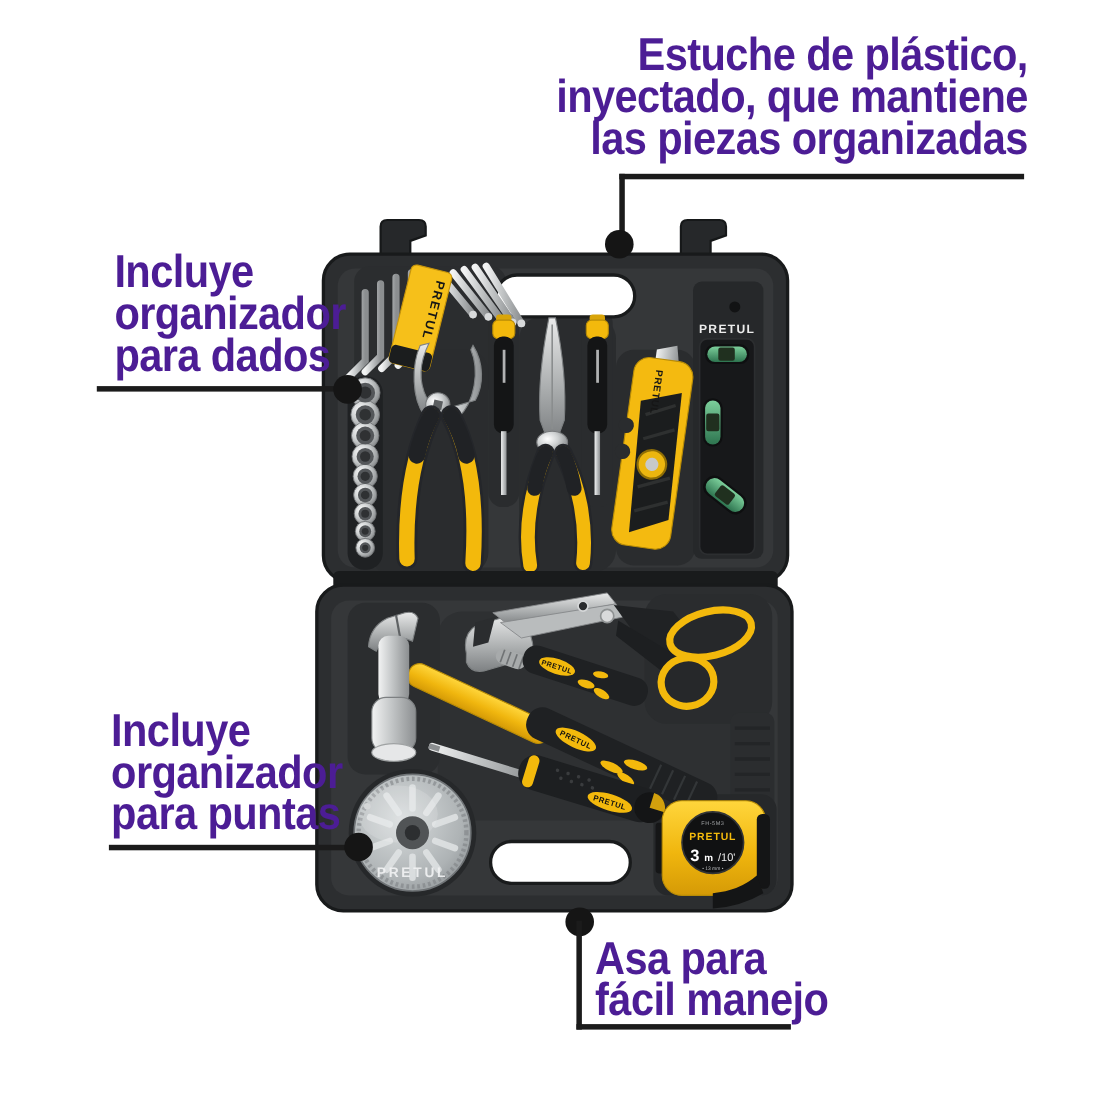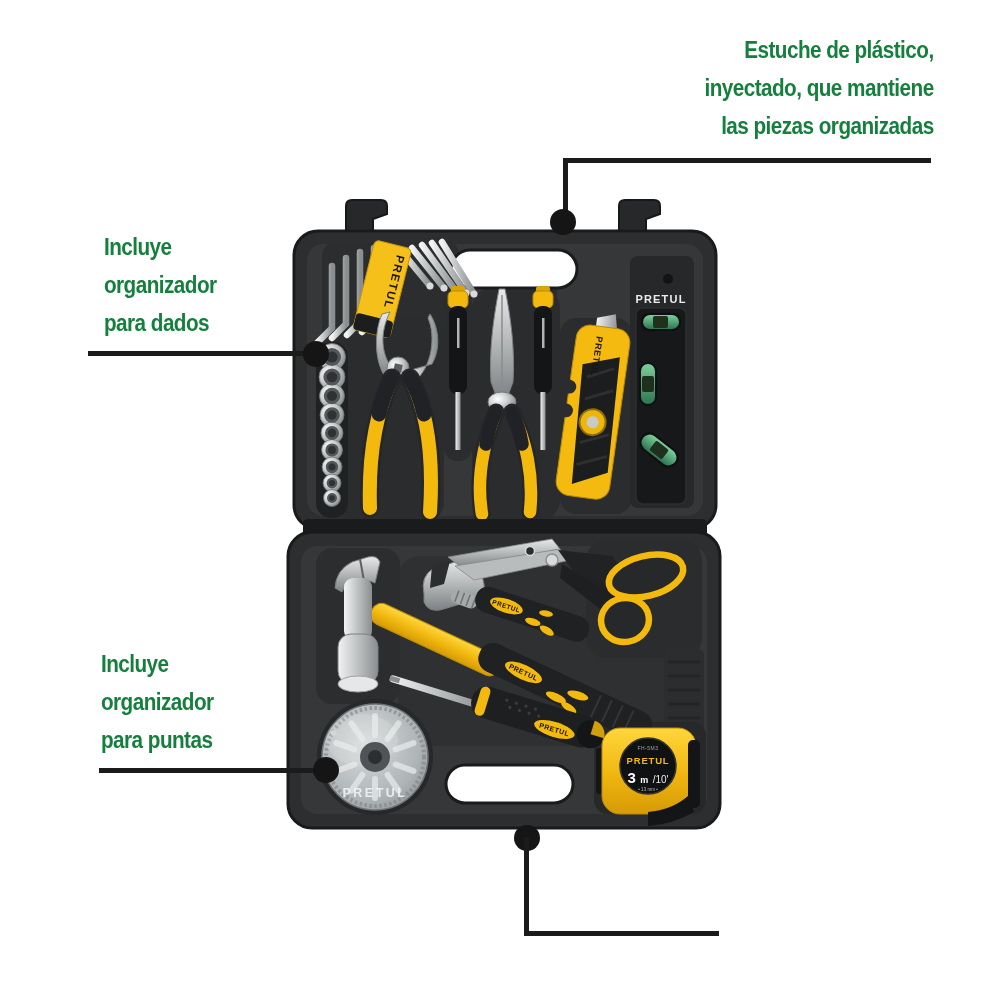--- a/index.html
+++ b/index.html
@@ -1,21 +1,21 @@
 <!DOCTYPE html>
 <html><head>
 <meta charset="utf-8">
 <style>
   *{margin:0;padding:0;box-sizing:border-box}
   html,body{width:1000px;height:1000px;background:#ffffff;overflow:hidden;
     font-family:"Liberation Sans",sans-serif}
   .stage{position:absolute;inset:0;width:1000px;height:1000px}
   svg.art{position:absolute;left:0;top:0}
   svg text{font-family:"Liberation Sans",sans-serif}
-  .callout{position:absolute;color:#15803d;font-weight:700;font-size:23px;
+  .callout{position:absolute;color:#4c1d95;font-weight:700;font-size:42px;
     line-height:38px;letter-spacing:-0.6px}
   .cond{transform:scaleX(0.9)}
   .co-case{top:31px;right:66px;text-align:right}
   .co-case .cond{transform-origin:right top}
   .co-dados{top:228px;left:104px}
   .co-dados .cond,.co-puntas .cond,.co-asa .cond{transform-origin:left top}
   .co-puntas{top:645px;left:101px}
   .co-asa{top:852px;left:541px}
   .cline{position:absolute;background:#1b1b1b}
   .cdot{position:absolute;width:26px;height:26px;border-radius:50%;background:#151515}
@@ -381,17 +381,23 @@
   <div class="callout co-puntas">
     <div class="cond">
       <div>Incluye</div>
       <div>organizador</div>
       <div>para puntas</div>
     </div>
   </div>
   <div class="cline" style="left:99px;top:768px;width:217px;height:5px"></div>
   <div class="cdot" style="left:313px;top:757px"></div>
 
+  <div class="callout co-asa">
+    <div class="cond">
+      <div>Asa para</div>
+      <div>fácil manejo</div>
+    </div>
+  </div>
   <div class="cdot" style="left:514px;top:825px"></div>
   <div class="cline" style="left:524px;top:837px;width:5px;height:99px"></div>
   <div class="cline" style="left:524px;top:931px;width:195px;height:5px"></div>
 
 </div>
 
 </body></html>

